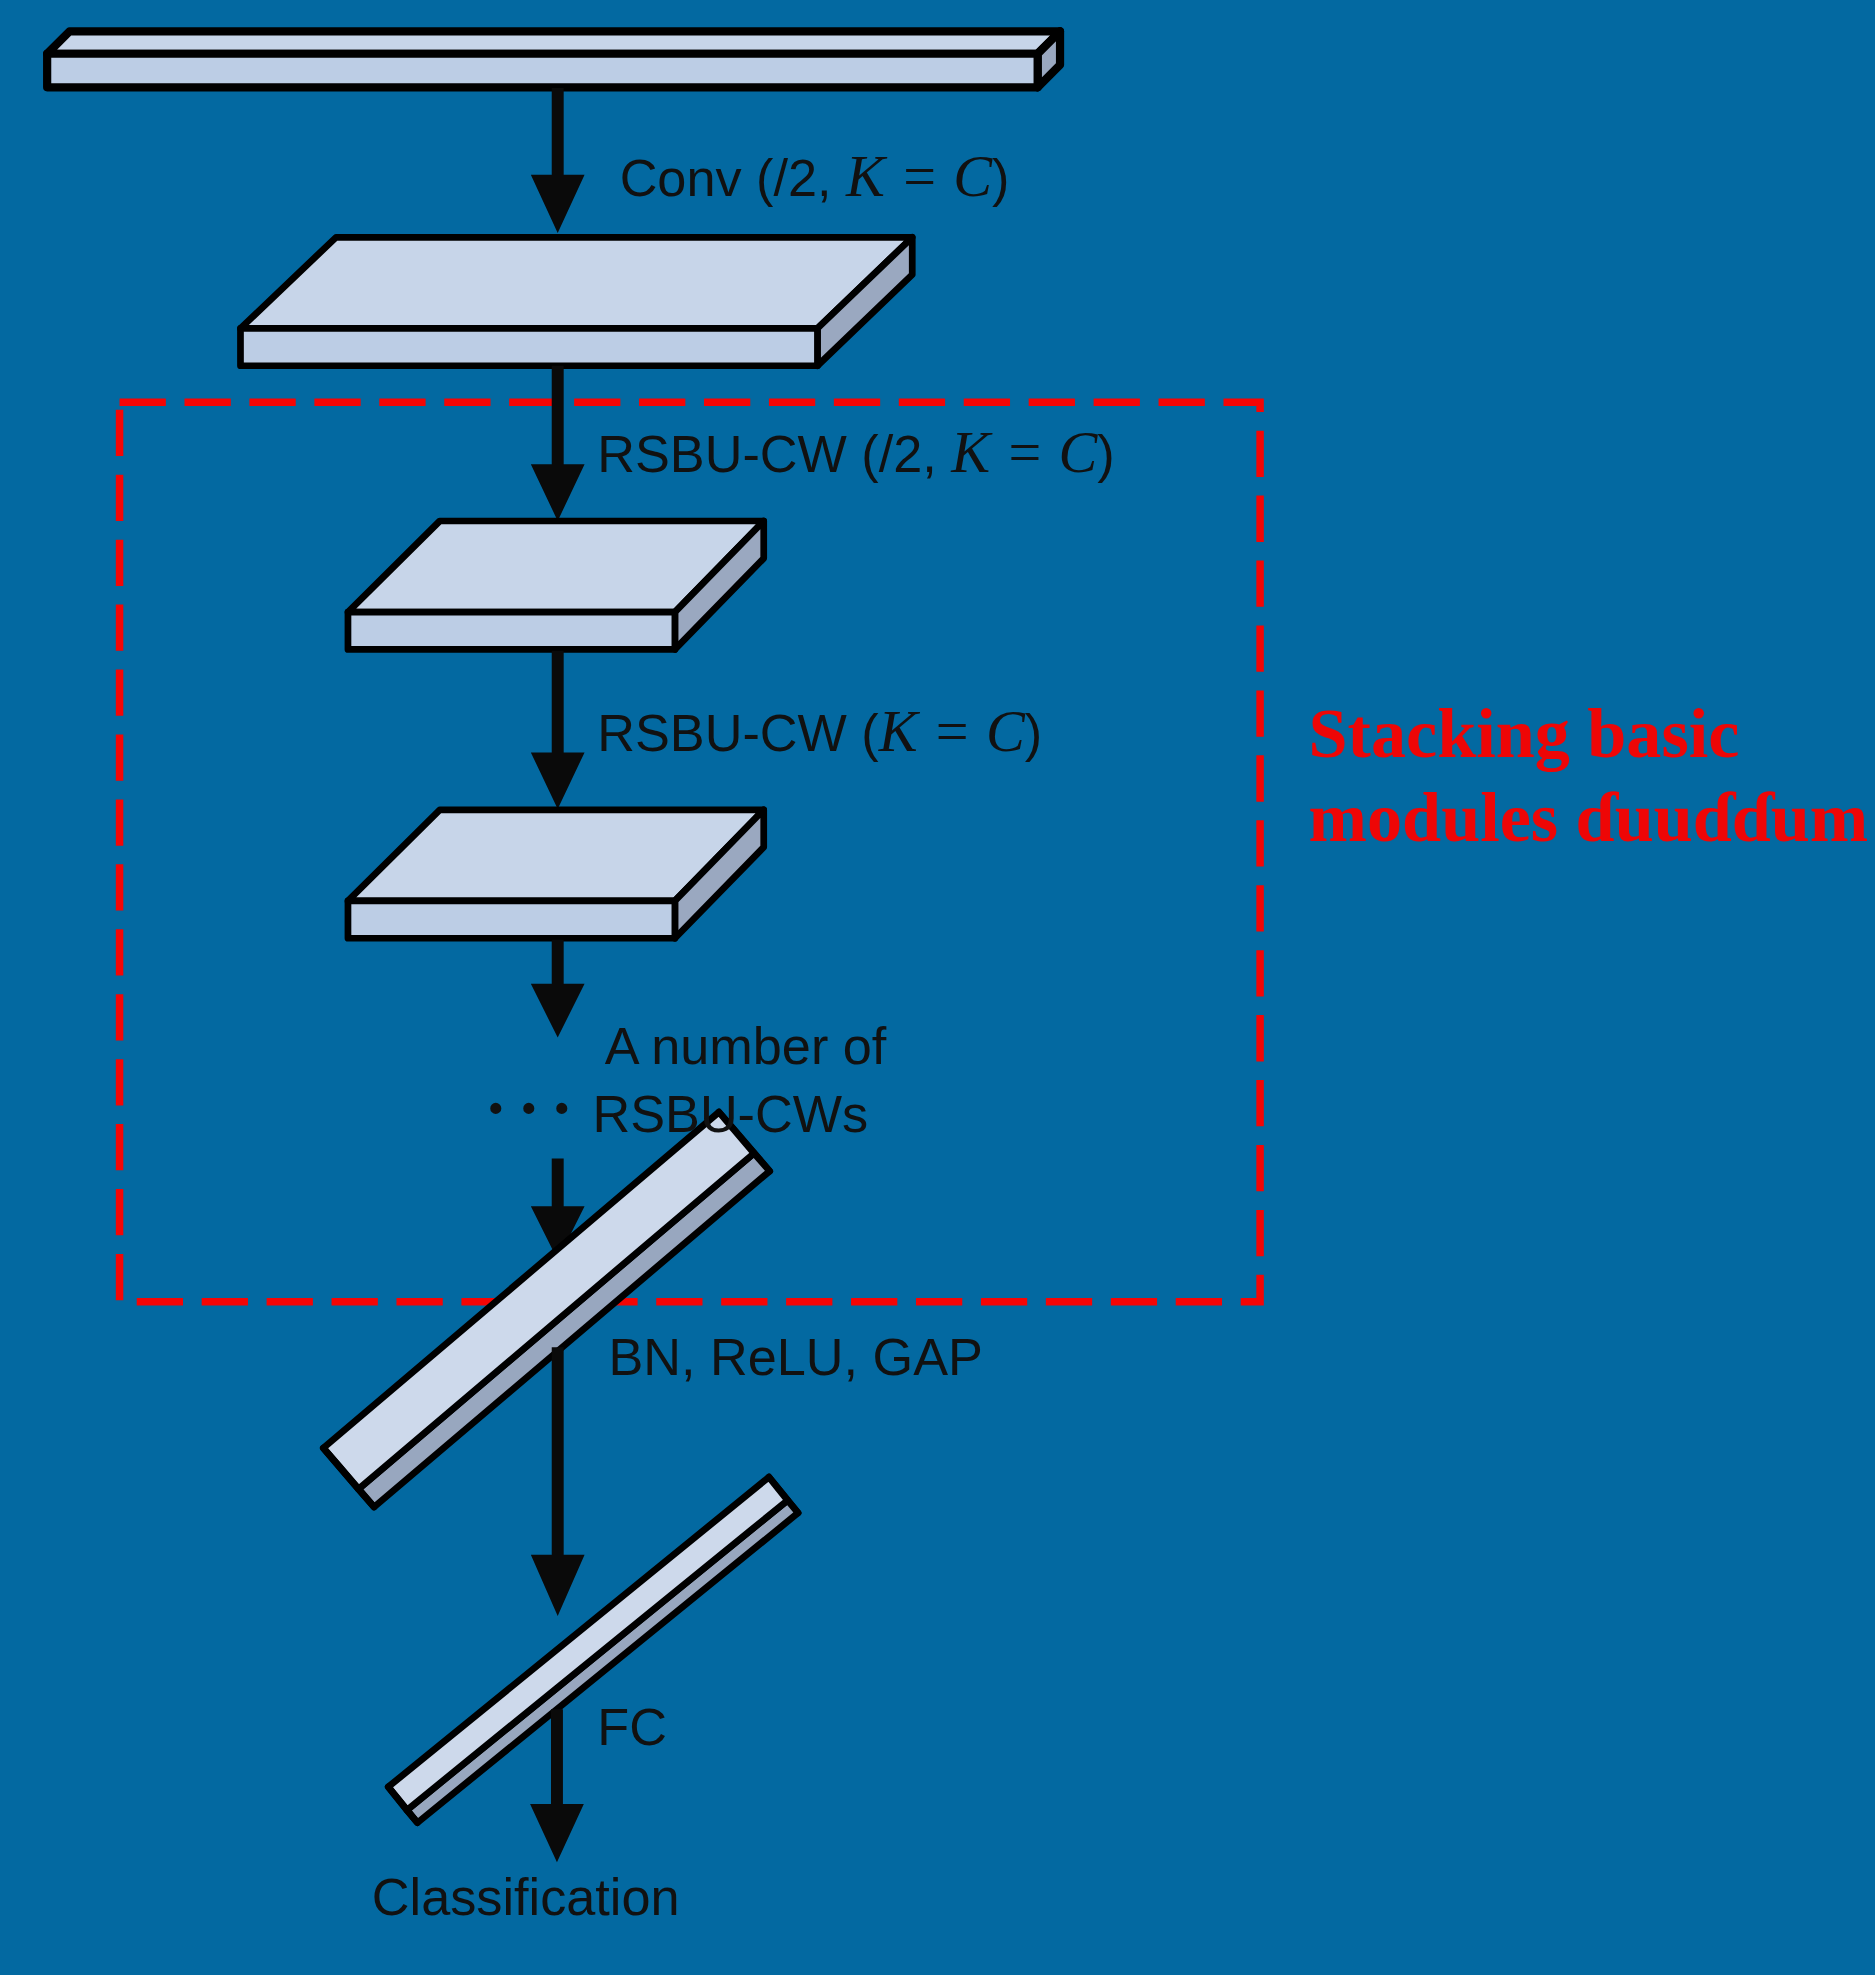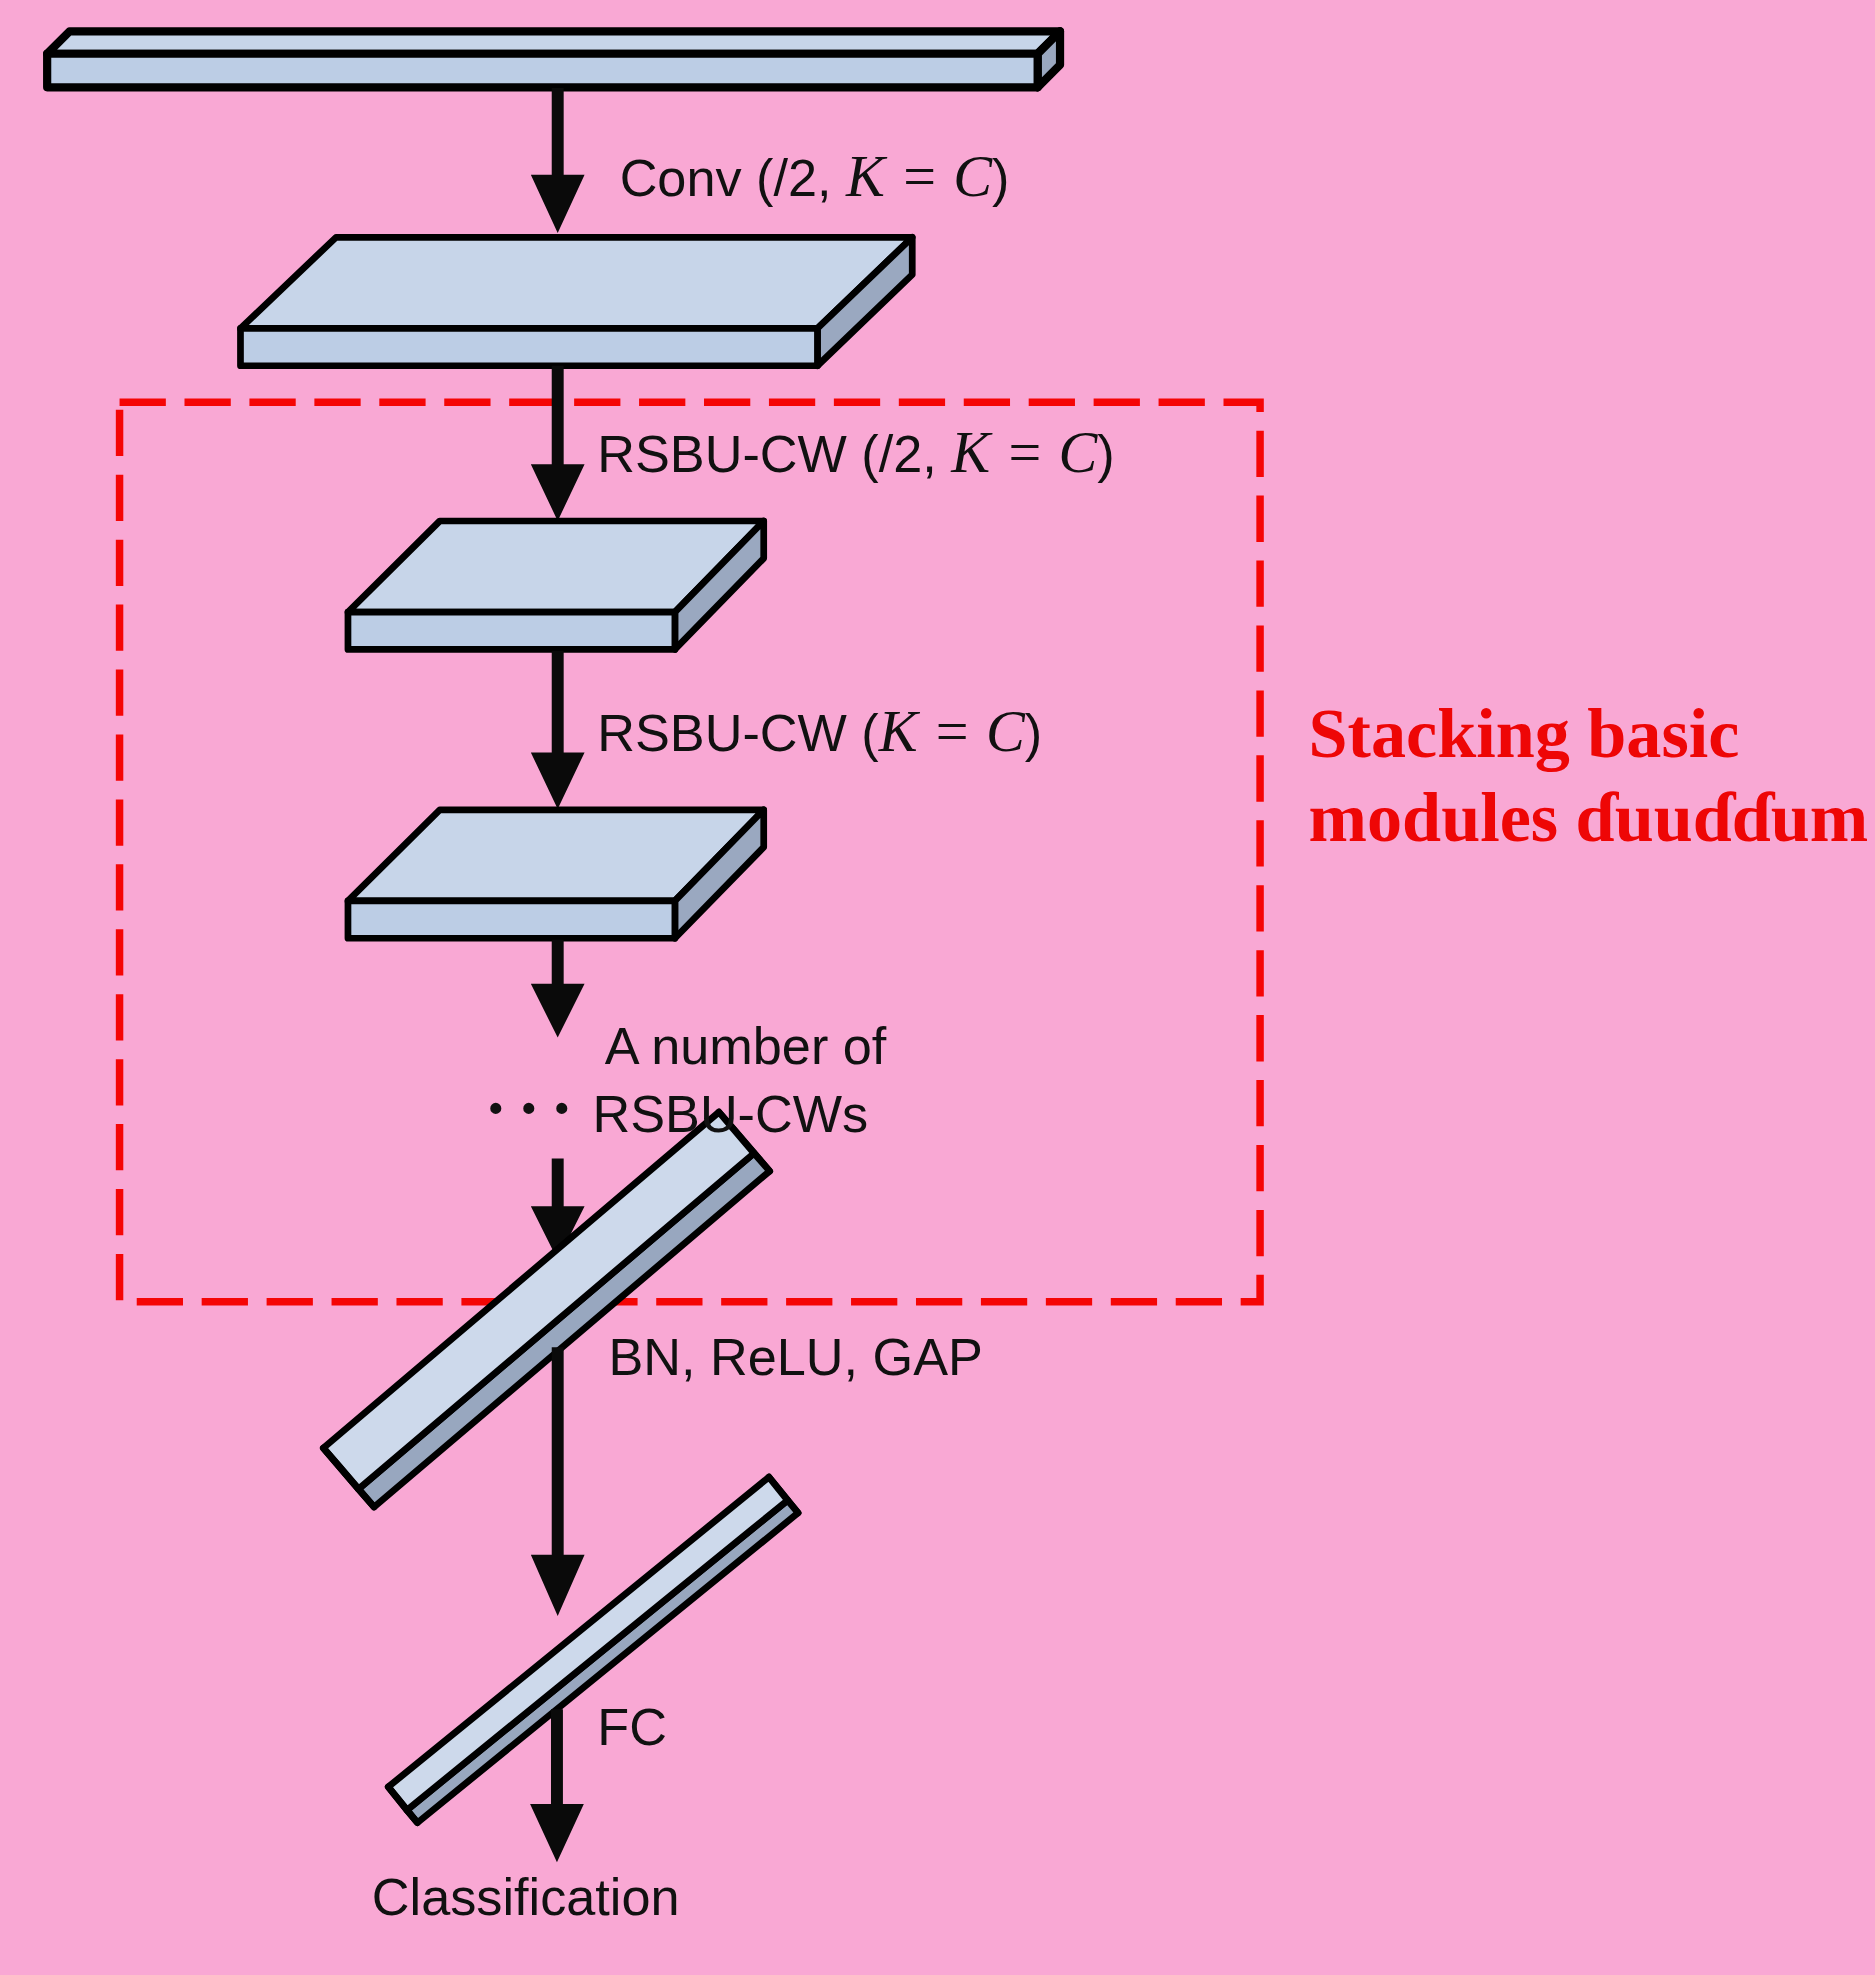--- a/index.html
+++ b/index.html
@@ -1,16 +1,16 @@
 <!DOCTYPE html>
 <html style="font-size:12px"><head>
 <meta charset="utf-8">
 <style>
   html,body{margin:0;padding:0;background:#ffffff;}
-  .stage{position:relative;width:1876px;height:1975px;background:#f9a8d4;overflow:hidden;
+  .stage{position:relative;width:1876px;height:1975px;background:#0369a1;overflow:hidden;
          font-family:"Liberation Sans","DejaVu Sans",sans-serif;}
   svg{position:absolute;left:0;top:0;}
   .shape{stroke:#000000;stroke-width:9;stroke-linejoin:round;}
   .thickshape{stroke:#000000;stroke-width:11;stroke-linejoin:round;}
   .arrow{stroke:none;}
   .lbl{font-family:"Liberation Sans","DejaVu Sans",sans-serif;font-size:70px;fill:#111111;}
   .math{font-family:"Liberation Serif","DejaVu Serif",serif;font-style:italic;font-size:78px;}
   .dots{font-size:52px;letter-spacing:26px;font-weight:bold;}
   .annot{font-family:"Liberation Serif","DejaVu Serif",serif;font-weight:bold;font-size:94px;}
   .dashedrect{fill:none;stroke-width:10;stroke-dasharray:62 25;}

